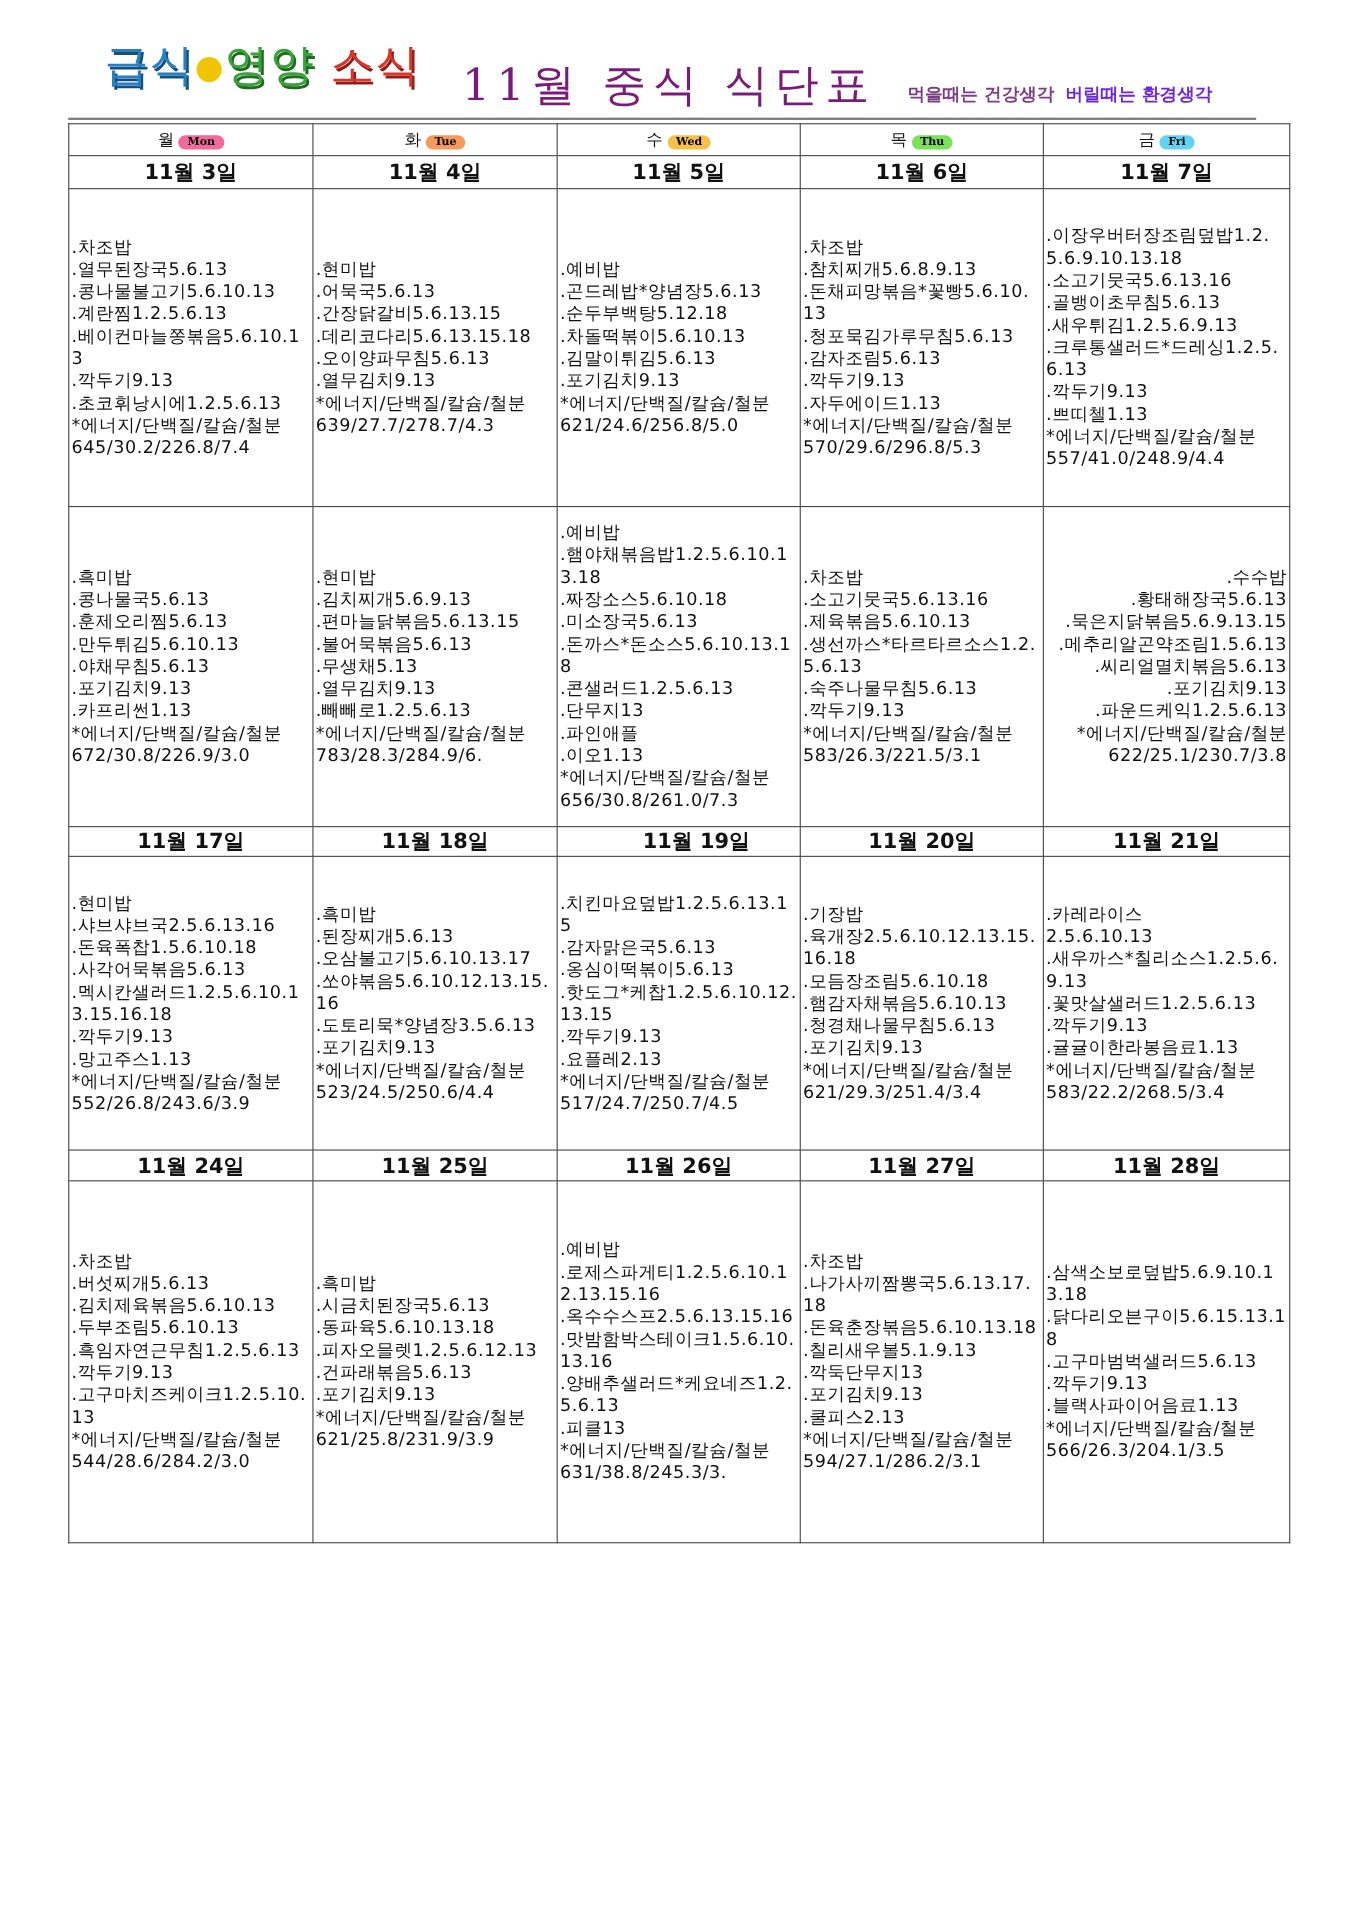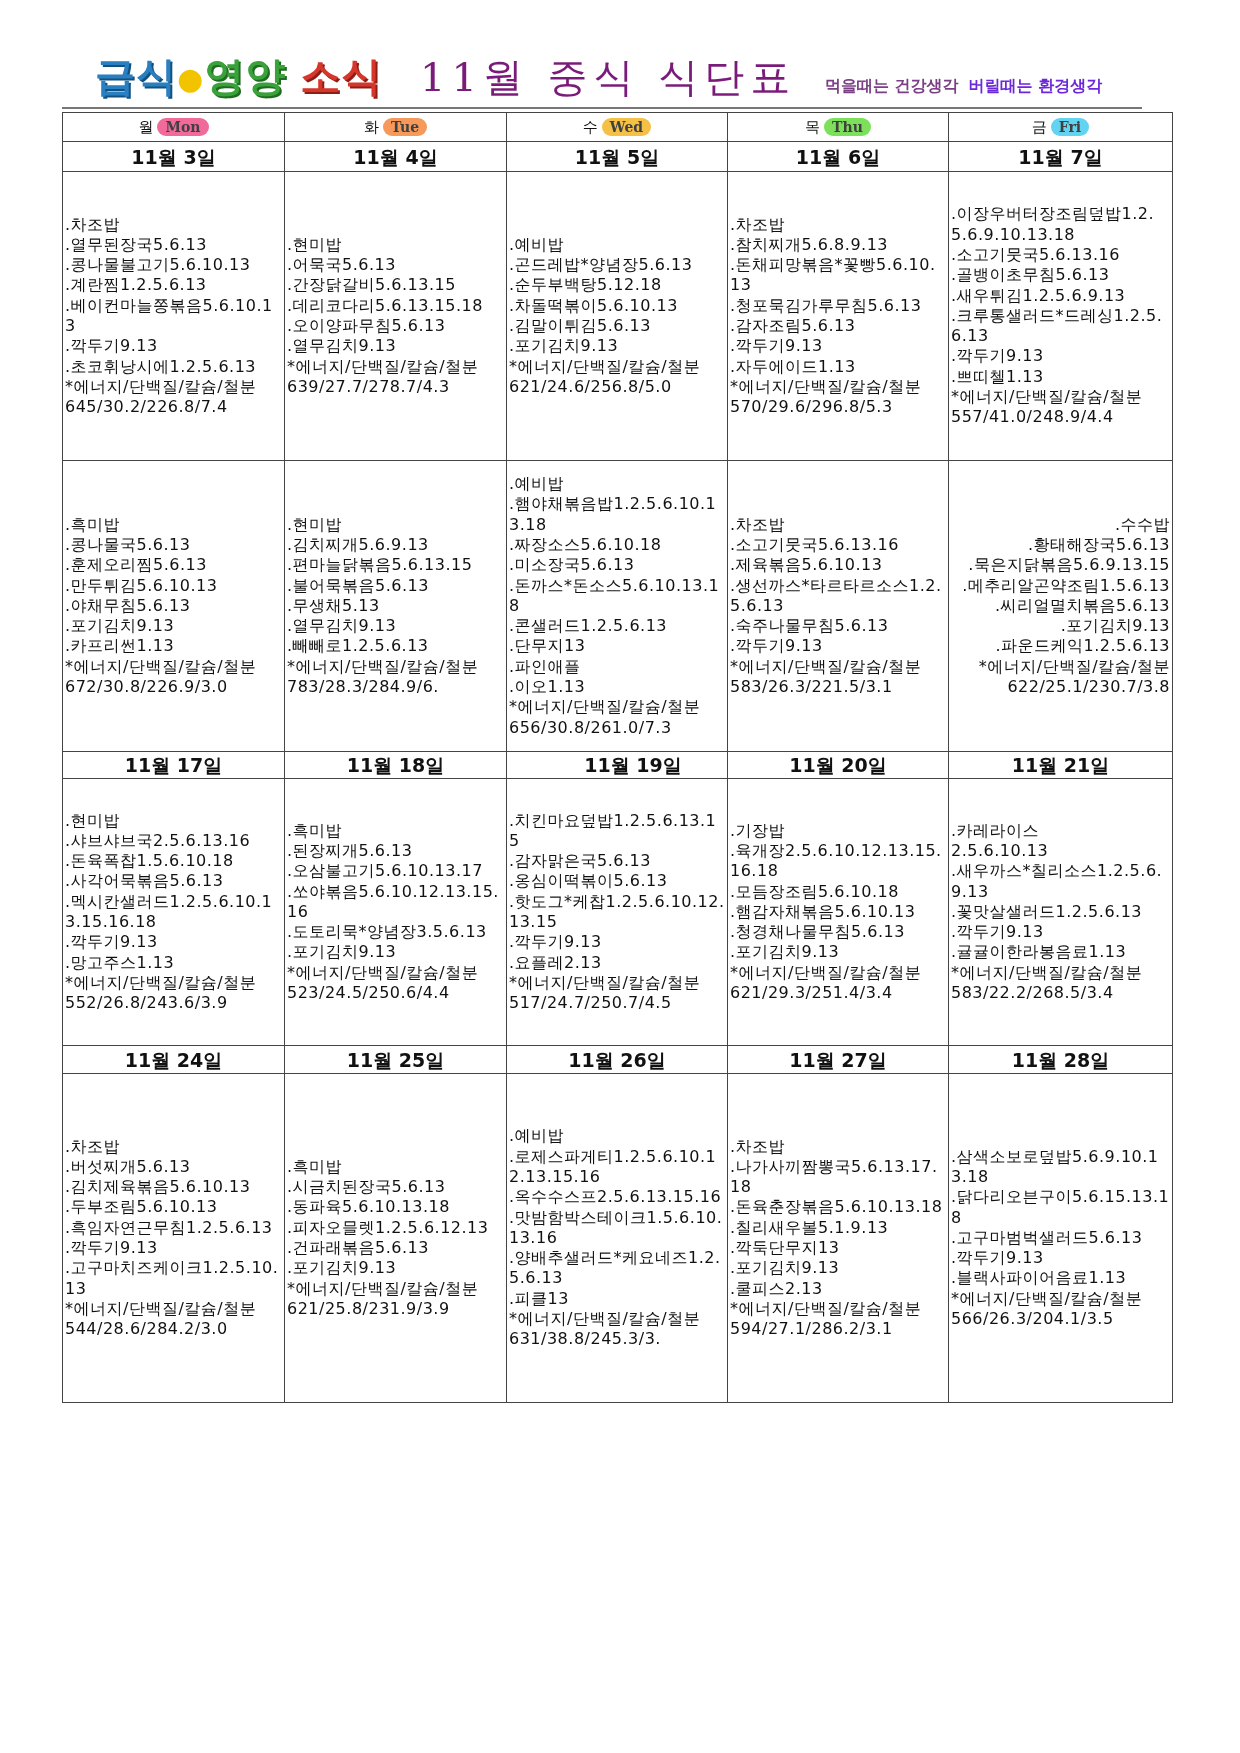--- a/index.html
+++ b/index.html
@@ -1,33 +1,33 @@
 <!DOCTYPE html>
 <html><head>
 <meta charset="utf-8">
 <style>
   html, body { margin: 0; padding: 0; background: #ffffff; }
   body { width: 1240px; height: 1753px; position: relative; font-family: "DejaVu Sans", "Liberation Sans", sans-serif; color: #111; overflow: hidden; }
   .header { position: absolute; left: 0; top: 0; width: 1240px; height: 112px; }
-  .logo { position: absolute; left: 95px; top: 52px; font-size: 40px; font-weight: bold; letter-spacing: 1px; line-height: 48px; white-space: nowrap; }
+  .logo { position: absolute; left: 95px; top: 36px; font-size: 40px; font-weight: normal; letter-spacing: 1px; line-height: 48px; white-space: nowrap; }
   .logo .c1 { color: #2a7fc0; text-shadow: 2px 2px 0 #12507f; }
   .logo .dot { color: #f2c400; font-size: 30px; vertical-align: middle; }
   .logo .c2 { color: #3aa23a; text-shadow: 2px 2px 0 #1f6b1f; }
   .logo .c3 { color: #d7362b; text-shadow: 2px 2px 0 #8d1d15; margin-left: 14px; }
   .title { position: absolute; left: 420px; top: 50px; font-family: "DejaVu Serif", "Liberation Serif", serif; font-size: 40px; color: #7a1a7a; letter-spacing: 6px; white-space: nowrap; }
   .slogan { position: absolute; left: 825px; top: 76px; font-size: 16px; font-weight: bold; white-space: nowrap; }
   .slogan .s1 { color: #7b3f86; }
   .slogan .s2 { color: #6d28d9; margin-left: 10px; }
   .header-rule { position: absolute; left: 62px; top: 107px; width: 1080px; height: 2px; background: #777; }
 
   table.menu { position: absolute; left: 62px; top: 112px; width: 1110px; border-collapse: collapse; table-layout: fixed; }
   table.menu td { border: 1.5px solid #444; padding: 0; vertical-align: middle; }
   .wd-row td { height: 28px; text-align: center; font-size: 15px; }
   .wd-kor { margin-right: 4px; }
-  .wd-badge { display: inline-block; font-family: "DejaVu Serif", "Liberation Serif", serif; font-weight: bold; font-size: 14px; padding: 1px 8px; border-radius: 10px; color: #404040; }
+  .wd-badge { display: inline-block; font-family: "DejaVu Serif", "Liberation Serif", serif; font-weight: bold; font-size: 10px; padding: 1px 8px; border-radius: 10px; color: #000000; }
   .date-cell { text-align: center; font-weight: bold; font-size: 19px; line-height: 24px; margin-left: 23px; }
   .date-sub { display: block; font-size: 16px; }
   .body-cell { font-size: 16px; line-height: 20.3px; padding: 0 2px !important; word-break: break-all; white-space: normal; letter-spacing: 0.5px; }
   .body-cell .line { display: block; }
 </style>
 </head>
 <body>
 
 <div class="header">
   <div class="logo">

